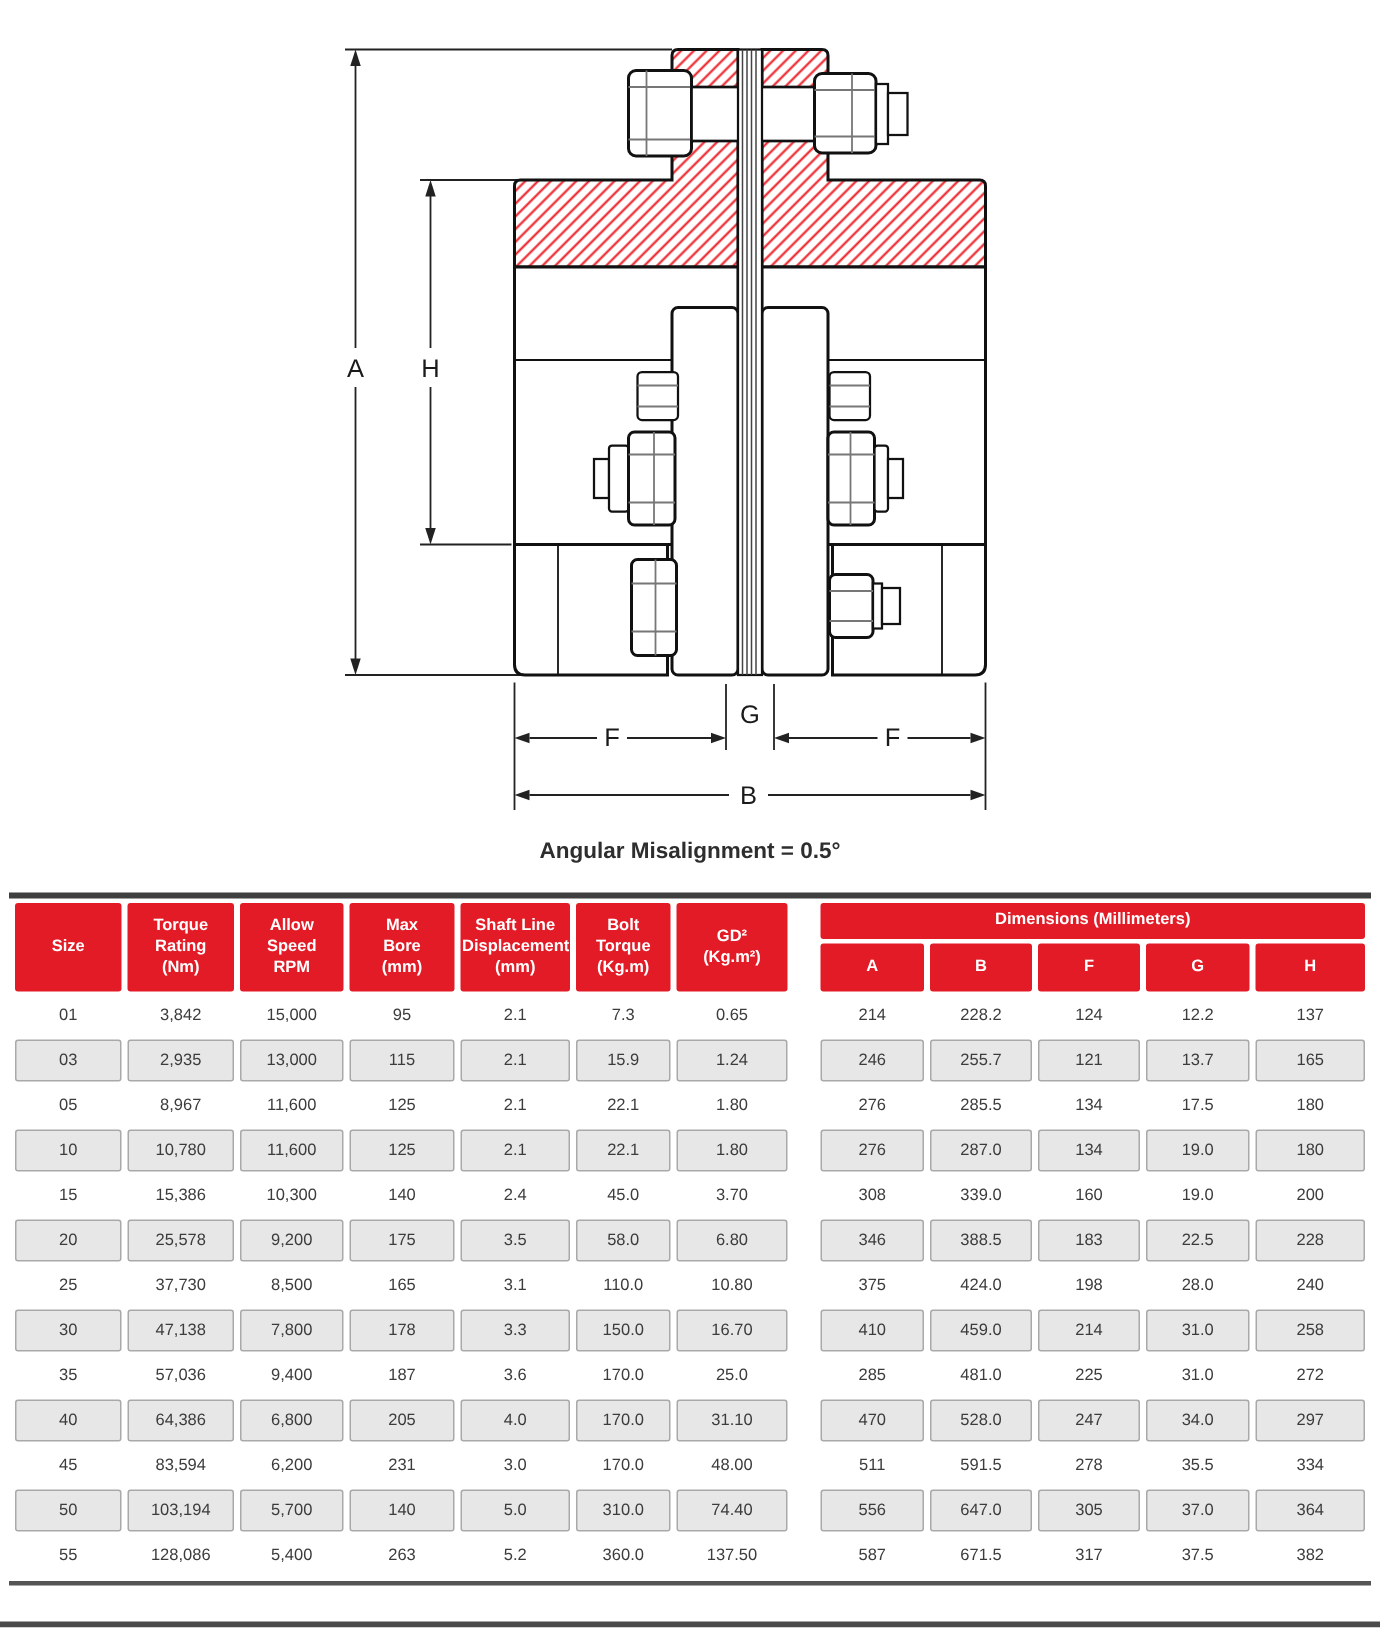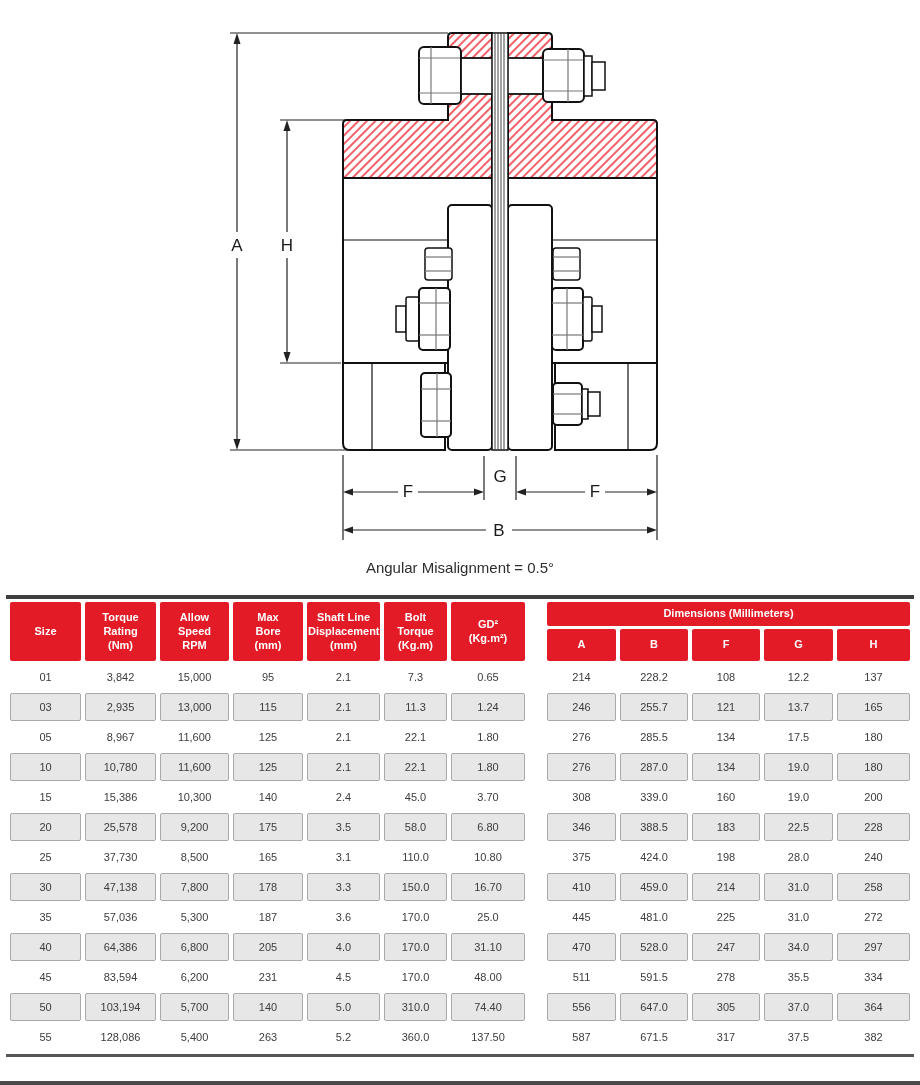--- a/index.html
+++ b/index.html
@@ -1,18 +1,18 @@
 <!DOCTYPE html>
 <html><head>
 <meta charset="utf-8">
 <style>
   html,body{margin:0;padding:0;background:#fff;}
   body{width:920px;height:1085px;overflow:hidden;font-family:"Liberation Sans",sans-serif;color:#3c3c3c;position:relative;}
   .drawing-wrap{width:920px;height:545px;}
-  .captions{width:920px;text-align:center;box-sizing:border-box;margin-top:10px;}
+  .captions{width:920px;text-align:center;box-sizing:border-box;margin-top:10px;font-weight:bold;}
   .caption-line{font-size:15px;color:#2e2e2e;line-height:1.75;}
   .topbar{height:4px;background:#3f3f3f;margin:14px 6px 0 6px;}
   table.spec{border-collapse:separate;border-spacing:4px 3px;table-layout:fixed;width:908px;margin:0 6px;font-size:11px;}
   table.spec th{background:#e31b26;color:#fff;font-weight:bold;text-align:center;vertical-align:middle;white-space:pre-line;line-height:1.25;border-radius:2px;padding:0 1px;}
   table.spec th.spacer-h{background:transparent;}
   tr.hrow1 th{height:24px;}
   tr.hrow2 th{height:32px;}
   table.spec td{height:24px;text-align:center;vertical-align:middle;color:#3c3c3c;background:#fff;}
   tr.alt td{background:#e7e7e7;border:1px solid #a9a9a9;border-radius:2px;}
   tr.alt td.spacer{background:transparent;border:none;}
@@ -221,31 +221,31 @@
         <td>01</td>
         <td>3,842</td>
         <td>15,000</td>
         <td>95</td>
         <td>2.1</td>
         <td>7.3</td>
         <td>0.65</td>
         <td class="spacer"></td>
         <td>214</td>
         <td>228.2</td>
-        <td>108</td>
+        <td>124</td>
         <td>12.2</td>
         <td>137</td>
       </tr>
       <tr class="alt">
         <td>03</td>
         <td>2,935</td>
         <td>13,000</td>
         <td>115</td>
         <td>2.1</td>
-        <td>11.3</td>
+        <td>15.9</td>
         <td>1.24</td>
         <td class="spacer"></td>
         <td>246</td>
         <td>255.7</td>
         <td>121</td>
         <td>13.7</td>
         <td>165</td>
       </tr>
       <tr>
         <td>05</td>
@@ -333,27 +333,27 @@
         <td class="spacer"></td>
         <td>410</td>
         <td>459.0</td>
         <td>214</td>
         <td>31.0</td>
         <td>258</td>
       </tr>
       <tr>
         <td>35</td>
         <td>57,036</td>
-        <td>5,300</td>
+        <td>9,400</td>
         <td>187</td>
         <td>3.6</td>
         <td>170.0</td>
         <td>25.0</td>
         <td class="spacer"></td>
-        <td>445</td>
+        <td>285</td>
         <td>481.0</td>
         <td>225</td>
         <td>31.0</td>
         <td>272</td>
       </tr>
       <tr class="alt">
         <td>40</td>
         <td>64,386</td>
         <td>6,800</td>
         <td>205</td>
@@ -365,21 +365,21 @@
         <td>528.0</td>
         <td>247</td>
         <td>34.0</td>
         <td>297</td>
       </tr>
       <tr>
         <td>45</td>
         <td>83,594</td>
         <td>6,200</td>
         <td>231</td>
-        <td>4.5</td>
+        <td>3.0</td>
         <td>170.0</td>
         <td>48.00</td>
         <td class="spacer"></td>
         <td>511</td>
         <td>591.5</td>
         <td>278</td>
         <td>35.5</td>
         <td>334</td>
       </tr>
       <tr class="alt">

